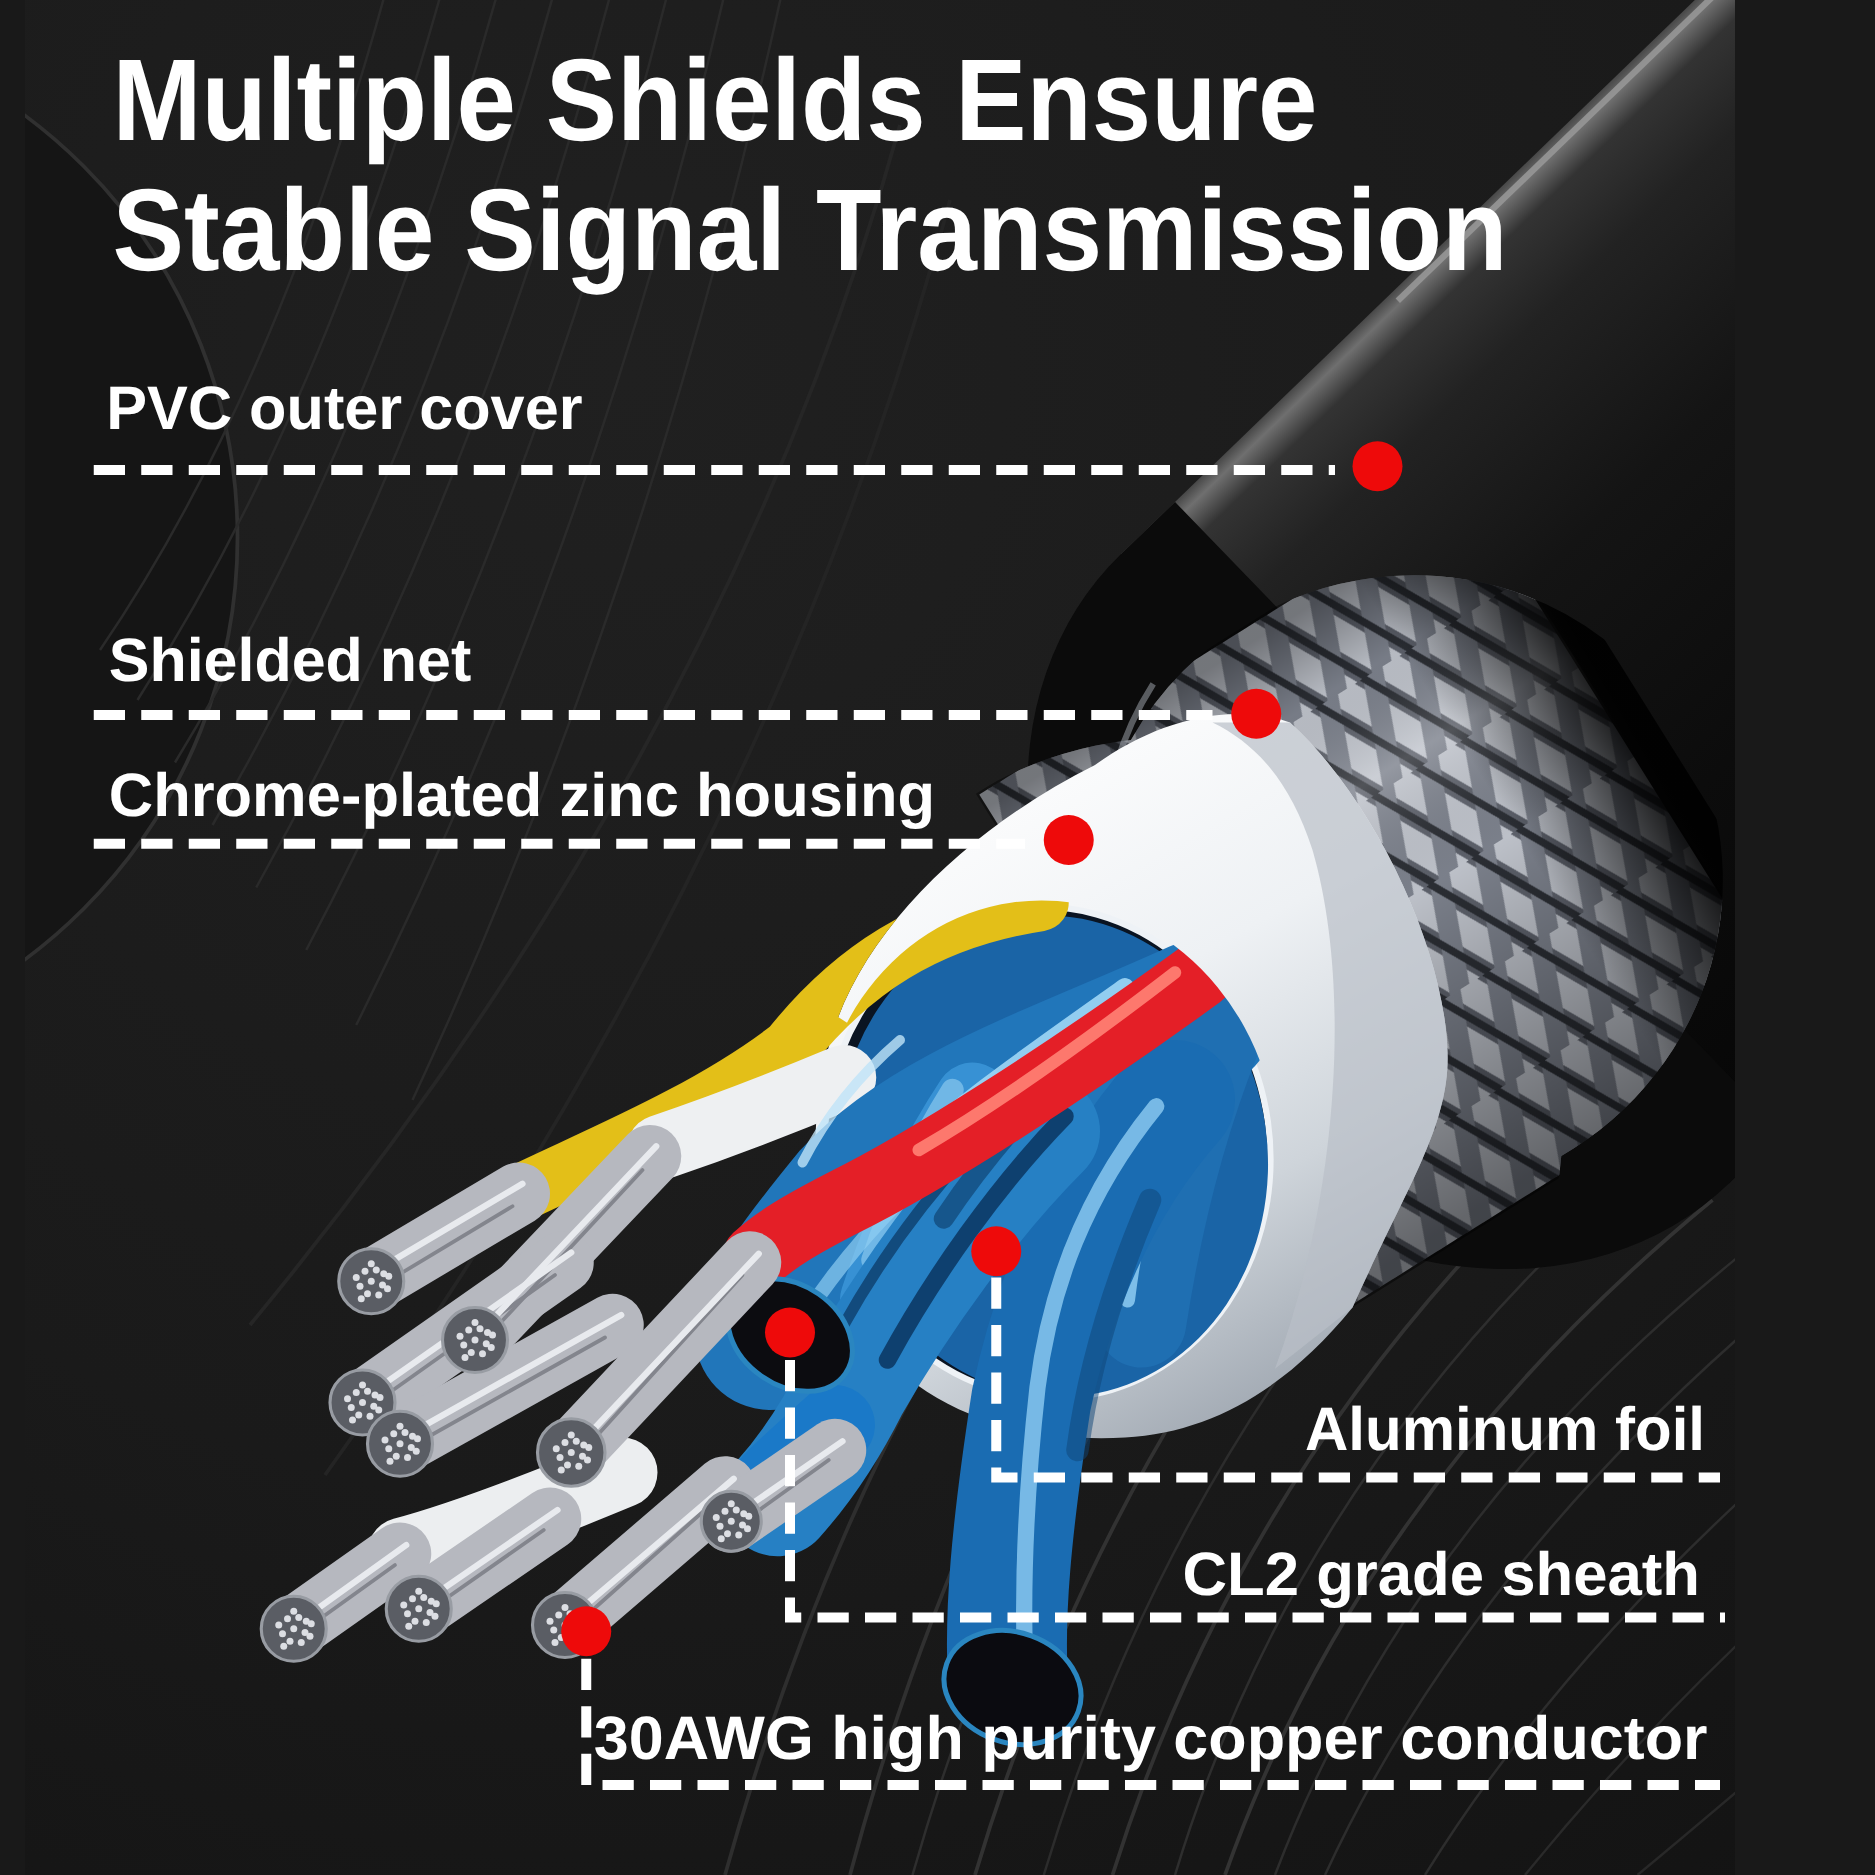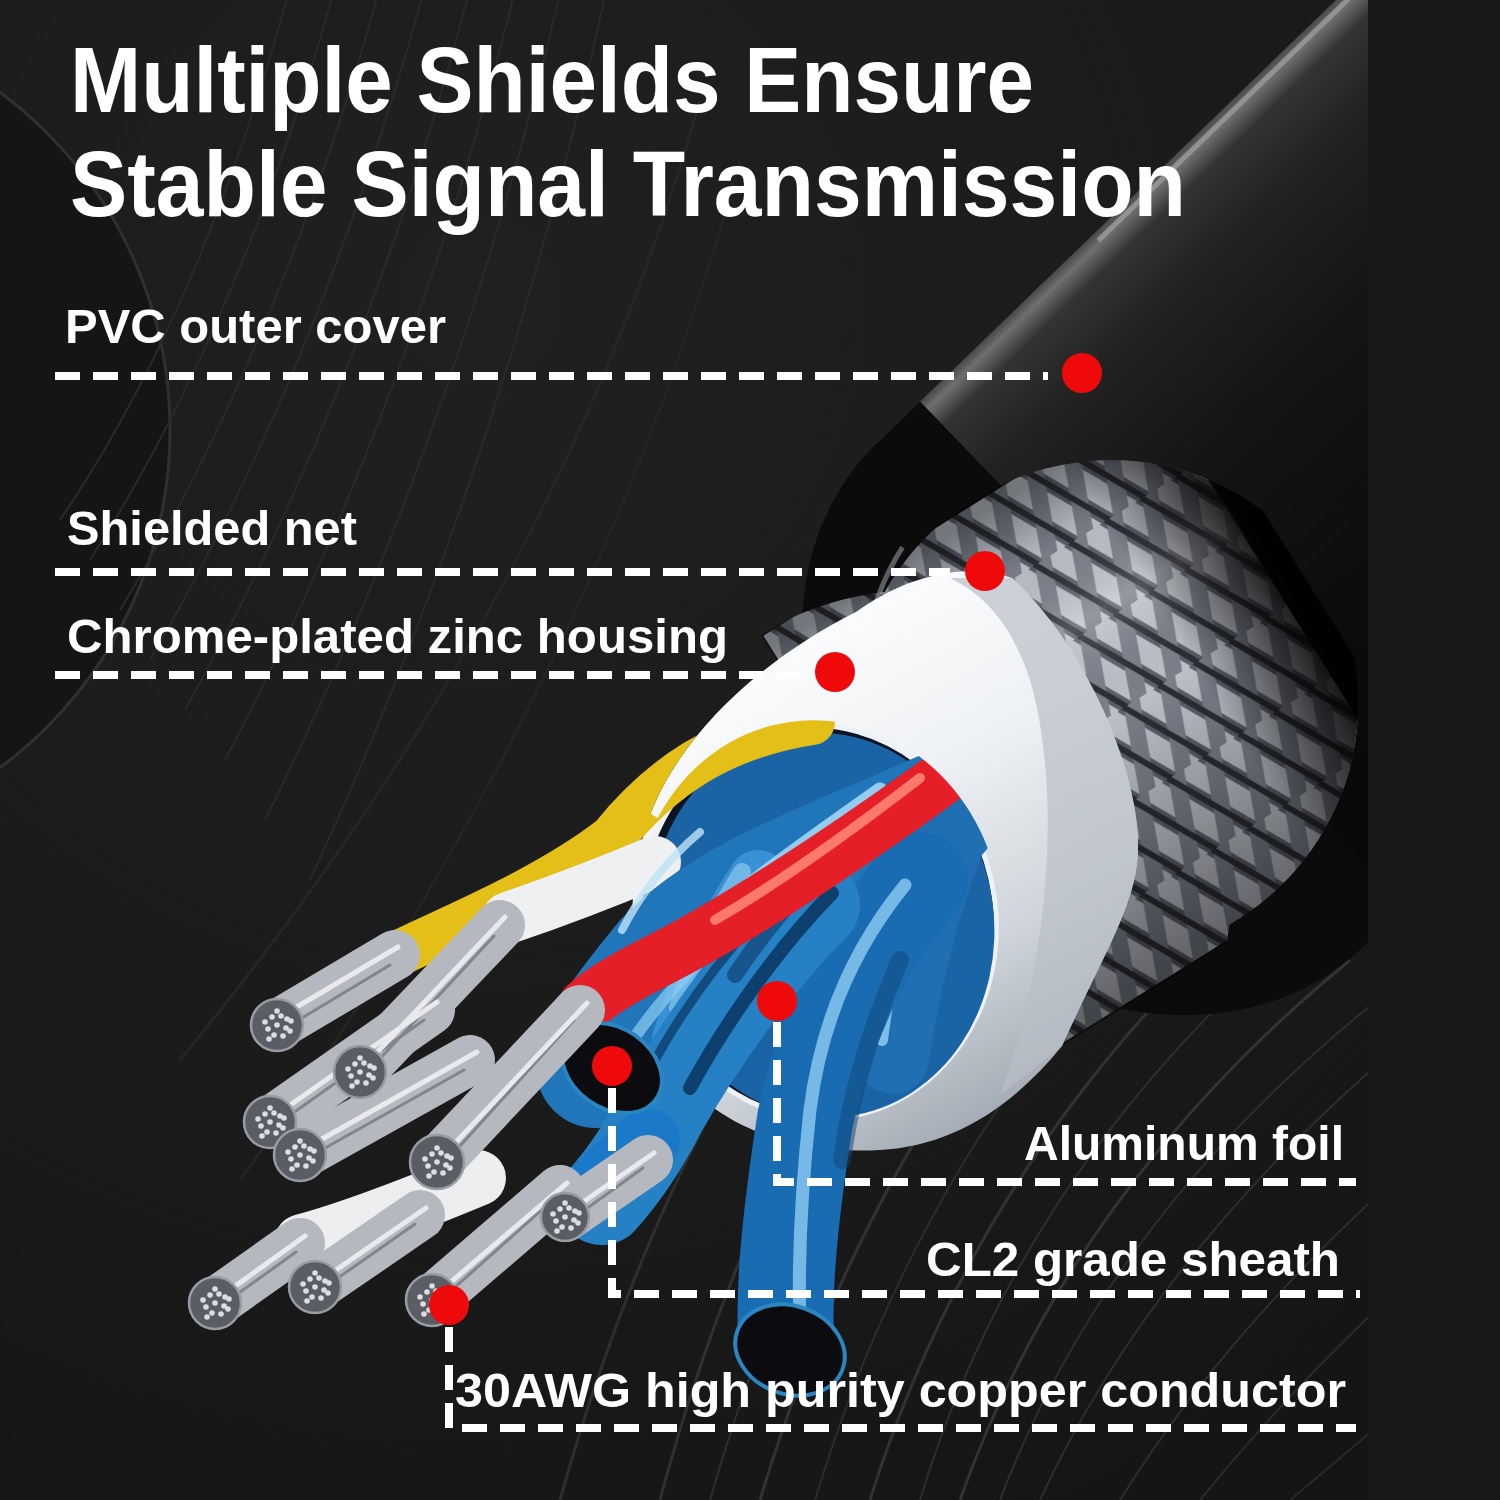--- a/index.html
+++ b/index.html
@@ -1,16 +1,16 @@
 <!DOCTYPE html>
 <html><head>
 <meta charset="utf-8">
 <style>
 html,body{margin:0;padding:0;background:#191919;}
-#page{width:1368px;height:1500px;position:relative;overflow:hidden;}
+#page{width:1368px;height:1500px;position:relative;overflow:hidden;padding-left:20px;}
 text{font-family:"Liberation Sans",sans-serif;font-weight:bold;fill:#ffffff;}
 </style>
 </head>
 <body>
 <div id="page">
 <svg width="1500" height="1500" viewBox="0 0 1500 1500">
 <defs>
 <linearGradient id="jacketG" x1="0" y1="-352" x2="0" y2="352" gradientUnits="userSpaceOnUse">
 <stop offset="0" stop-color="#404040"></stop>
 <stop offset="0.018" stop-color="#6f6f6f"></stop>

